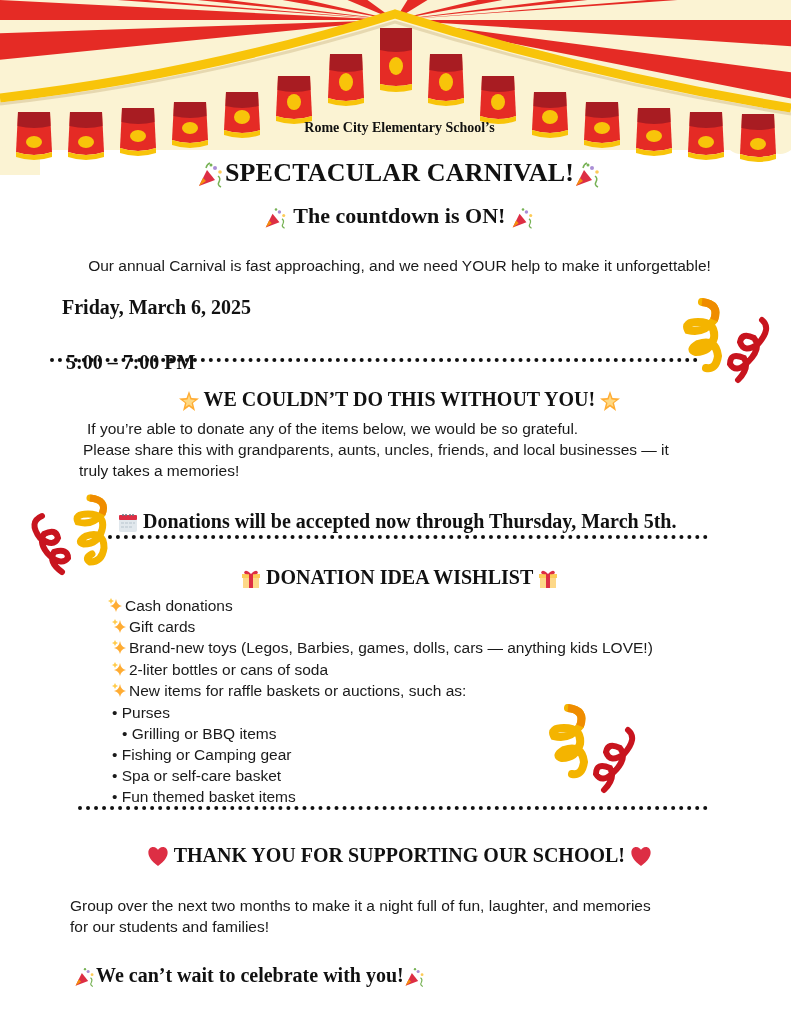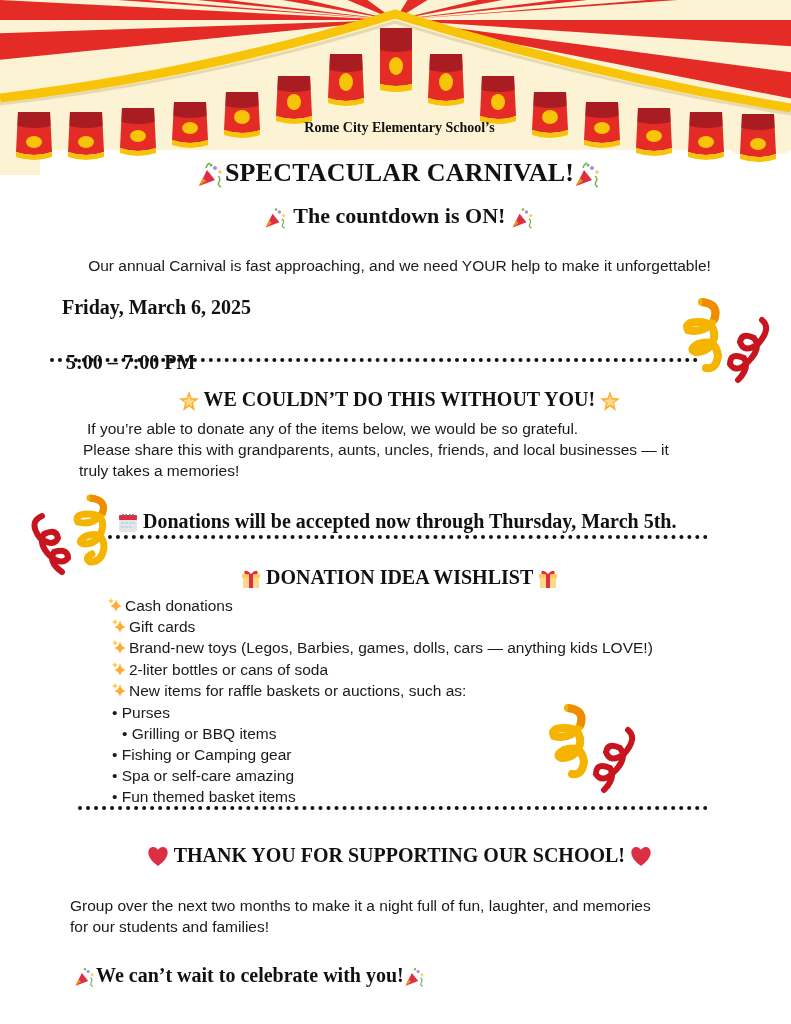--- a/index.html
+++ b/index.html
@@ -299,21 +299,21 @@
     </div>
     <div class="list-line sans" style="left:112px; top:682px;">
       <svg class="spark" viewBox="0 0 14 14">
           <path d="M8,1 Q9,7 14,8 Q9,9 8,14 Q7,9 2,8 Q7,7 8,1Z" fill="#ffac33"></path>
           <path d="M3,0 Q3.5,2.5 6,3 Q3.5,3.5 3,6 Q2.5,3.5 0,3 Q2.5,2.5 3,0Z" fill="#ffcc4d"></path>
         </svg><span>New items for raffle baskets or auctions, such as:</span>
     </div>
     <div class="list-line sans" style="left:112px; top:704px;">• Purses</div>
     <div class="list-line sans" style="left:112px; top:725px;margin-left:10px;">• Grilling or BBQ items</div>
     <div class="list-line sans" style="left:112px; top:746px;">• Fishing or Camping gear</div>
-    <div class="list-line sans" style="left:112px; top:767px;">• Spa or self-care amazing</div>
+    <div class="list-line sans" style="left:112px; top:767px;">• Spa or self-care basket</div>
     <div class="list-line sans" style="left:112px; top:788px;">• Fun themed basket items</div>
   </div>
 
   <svg class="ribbon" style="left:548px; top:704px;" width="90" height="96" viewBox="0 0 90 96">
     <path d="M20,4 q18,2 12,18 q-10,14 -26,10 q-4,-8 10,-8 q18,0 16,16 q-4,14 -18,14 q-8,-2 2,-8 q18,-6 20,12 q-2,14 -12,12" fill="none" stroke="#f4b400" stroke-width="8" stroke-linecap="round"></path>
     <path d="M20,4 q18,2 12,18" fill="none" stroke="#ef8c00" stroke-width="8"></path>
     <path d="M80,26 q10,8 -4,24 q-14,10 -18,-2 q2,-10 14,-4 q8,10 -6,24 q-12,12 -18,2 q0,-12 14,-6 q6,10 -6,22" fill="none" stroke="#c8141e" stroke-width="6" stroke-linecap="round"></path>
   </svg>
 
   <div class="dots" style="left:78px; width:630px; top:806px;"></div>

